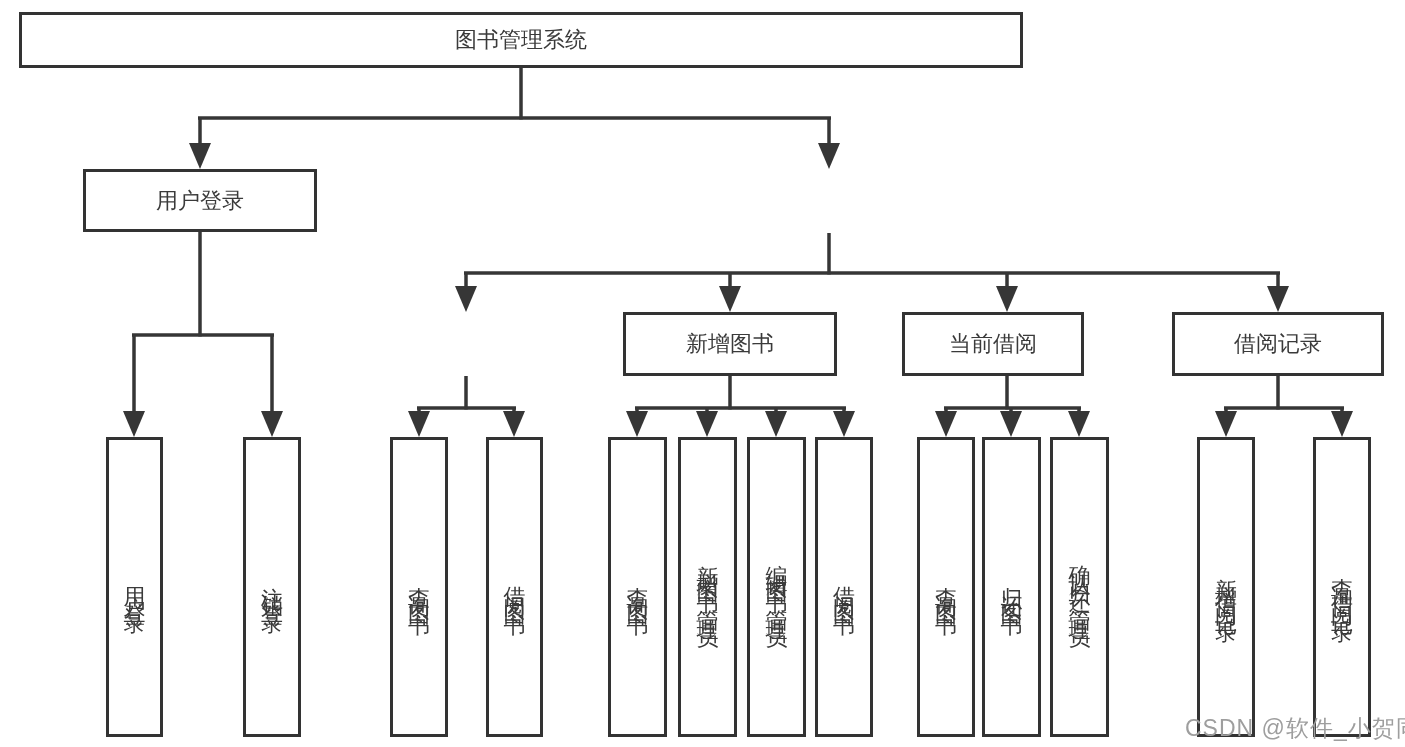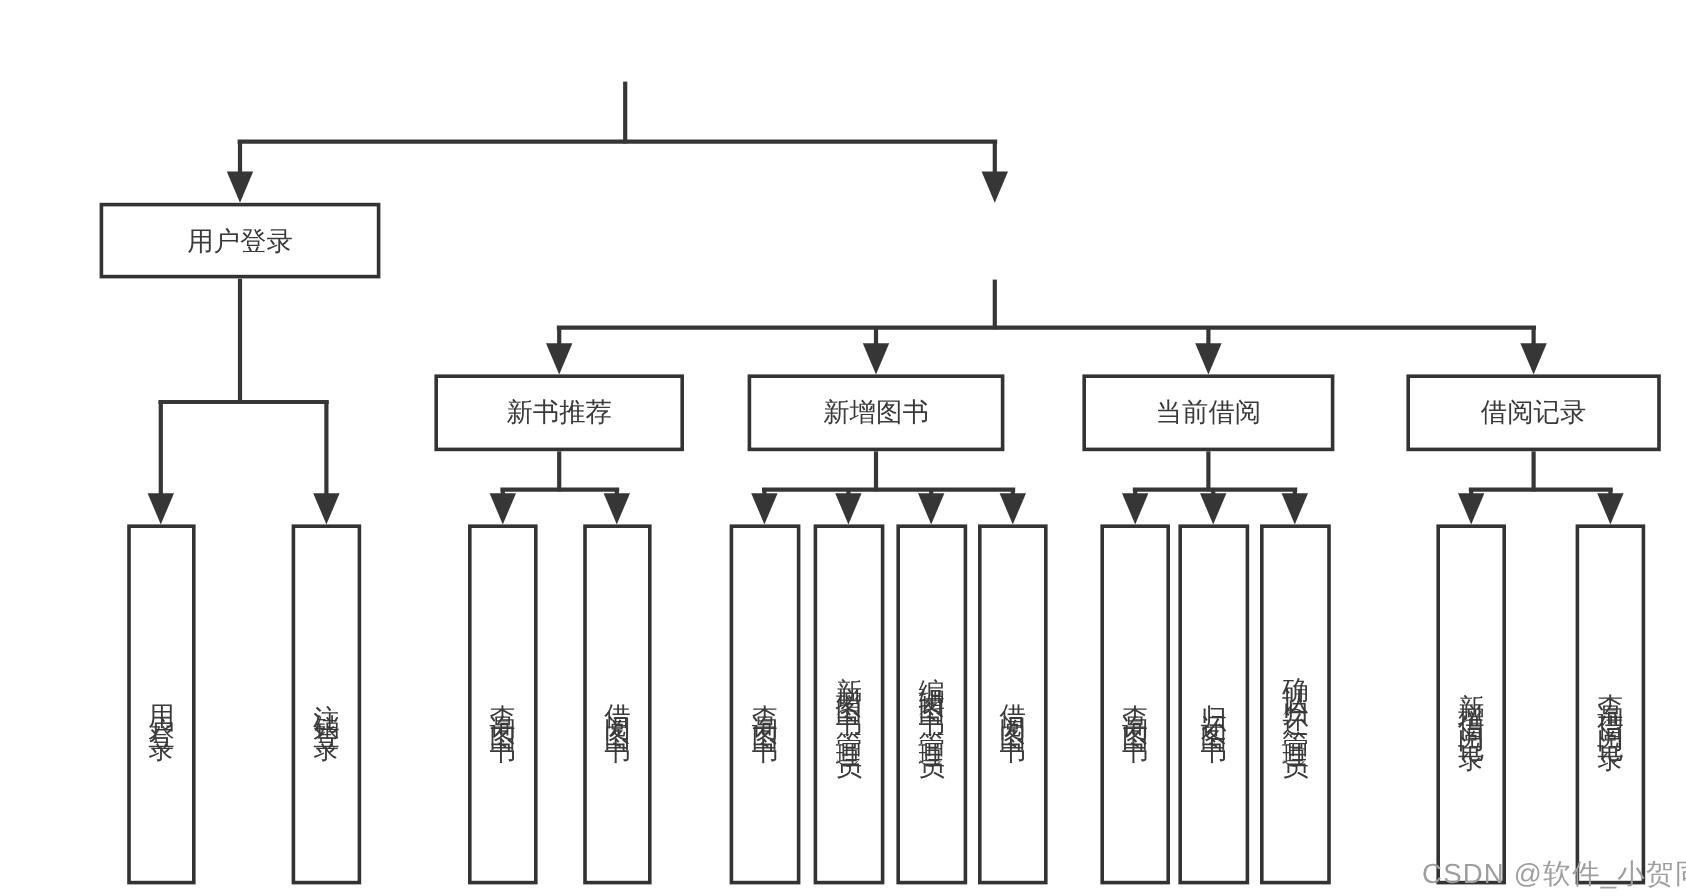--- a/index.html
+++ b/index.html
@@ -122,32 +122,32 @@
         <line x1="1278" y1="376" x2="1278" y2="409.5"></line>
         <line x1="1224" y1="408" x2="1344" y2="408"></line>
         <line x1="1226" y1="408" x2="1226" y2="413"></line>
         <polygon points="1215,411 1237,411 1226,437" stroke="none"></polygon>
         <line x1="1342" y1="408" x2="1342" y2="413"></line>
         <polygon points="1331,411 1353,411 1342,437" stroke="none"></polygon>
       </g>
     </g>
   </svg>
 
+  <div class="node" style="left:19px; top:12px; width:1004px; height:56px;">
+    <span>图书管理系统</span>
+  </div>
 
   <div class="node" style="left:83px; top:169px; width:234px; height:63px;">
     <span>用户登录</span>
   </div>
 
-  <div class="node" style="left:362px; top:312px; width:208px; height:64px;">
-    <span>新书推荐</span>
-  </div>
   <div class="node" style="left:623px; top:312px; width:214px; height:64px;">
     <span>新增图书</span>
   </div>
-  <div class="node" style="left:902px; top:312px; width:210px; height:64px;">
+  <div class="node" style="left:902px; top:312px; width:182px; height:64px;">
     <span>当前借阅</span>
   </div>
   <div class="node" style="left:1172px; top:312px; width:212px; height:64px;">
     <span>借阅记录</span>
   </div>
 
   <div class="node leaf" style="left:106px; top:437px; width:57px; height:300px;">
     <span>用户登录</span>
   </div>
   <div class="node leaf" style="left:243px; top:437px; width:58px; height:300px;">

